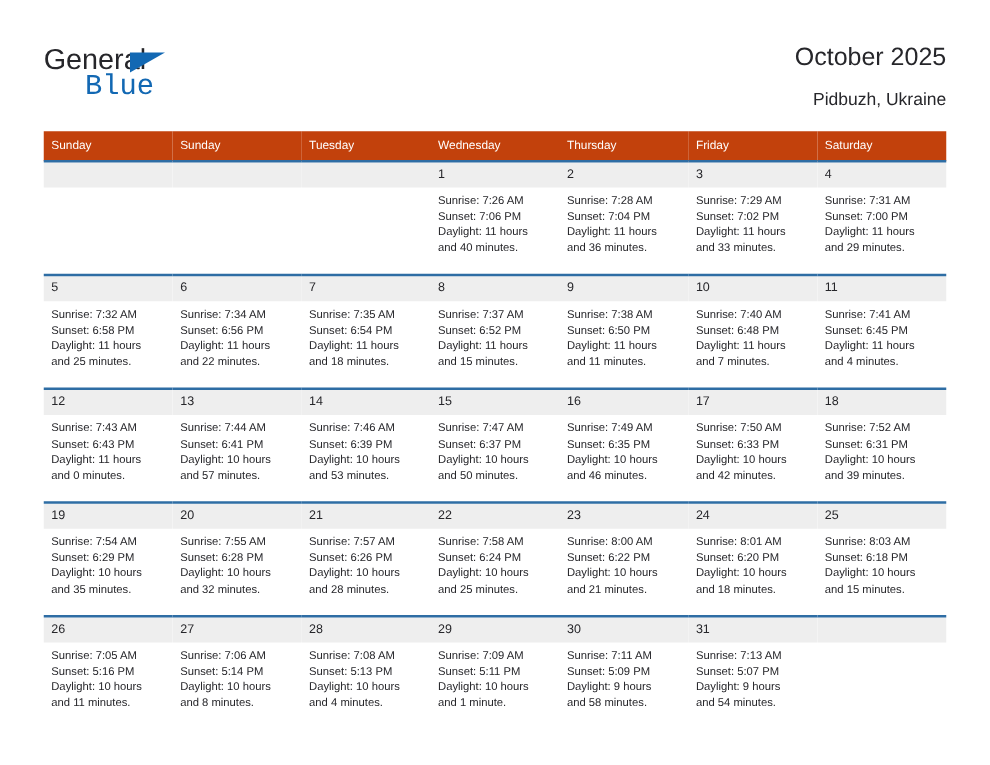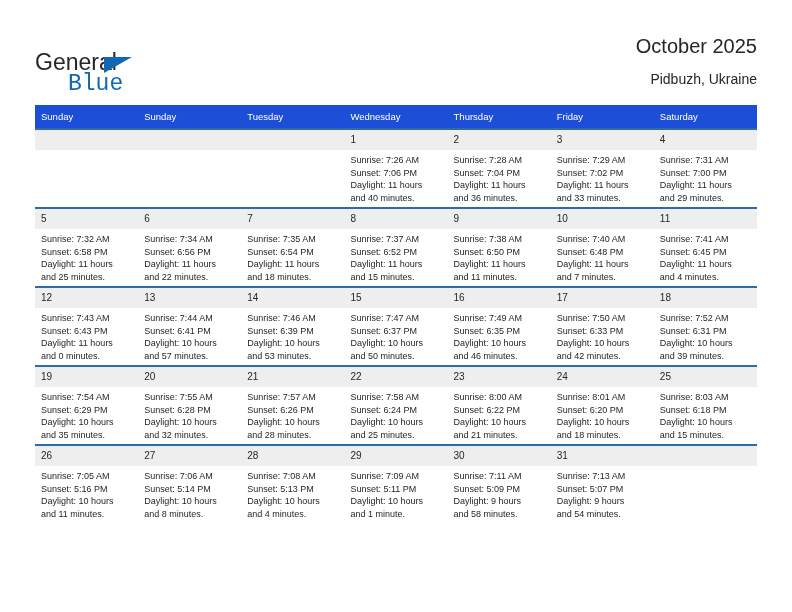--- a/index.html
+++ b/index.html
@@ -28,21 +28,20 @@
     top: 30px;
     right: 35px;
     height: 62px;
   }
   .logo {
     position: absolute;
     left: 0;
     top: 0;
     width: 200px;
     height: 56px;
-    margin-top: 15px;
   }
   .logo-general {
     position: absolute;
     left: 0;
     top: 4px;
     font-size: 23px;
     letter-spacing: 0px;
     color: #26262a;
     font-family: "Liberation Sans", sans-serif;
   }
@@ -86,21 +85,21 @@
   
   .calendar {
     position: absolute;
     left: 35px;
     top: 105px;
     width: 722px;
     border-collapse: collapse;
     table-layout: fixed;
   }
   .calendar th {
-    background: #1d4ed8;
+    background: #c2410c;
     color: #ffffff;
     font-size: 9.5px;
     font-weight: normal;
     text-align: left;
     padding: 6px 0 6px 6px;
     height: 10px;
     border: none;
   }
   .calendar td {
     width: 103.14px;
@@ -116,21 +115,21 @@
     font-size: 10px;
     color: #26262a;
     padding: 4px 0 4px 6px;
     height: 12px;
     line-height: 12px;
   }
   .daynum.empty {
     color: transparent;
   }
   .info {
-    padding: 4px 6px 3px 6px;
+    padding: 4px 6px 15px 6px;
     font-size: 9px;
     line-height: 12.5px;
     color: #26262a;
   }
   .info div {
     white-space: nowrap;
   }
 </style>
 </head>
 <body>

